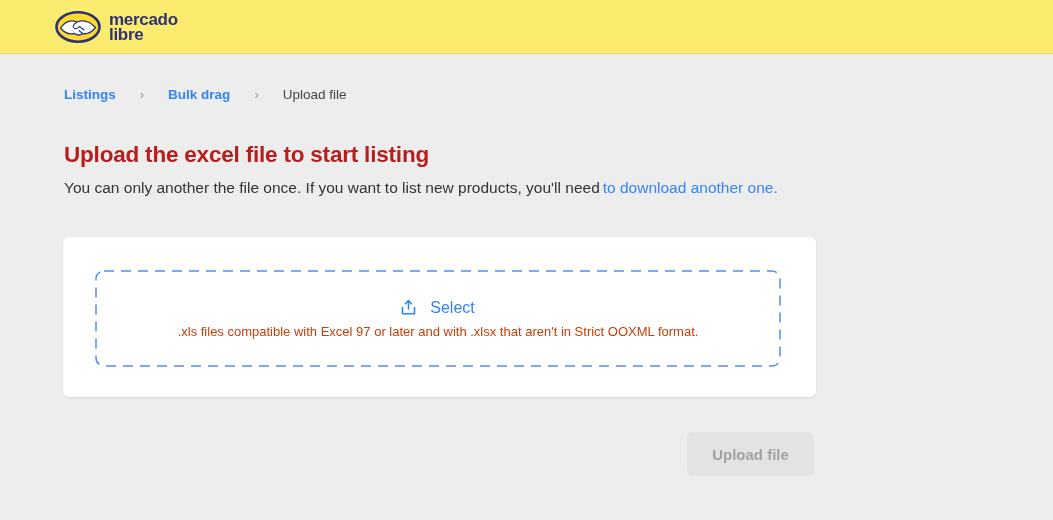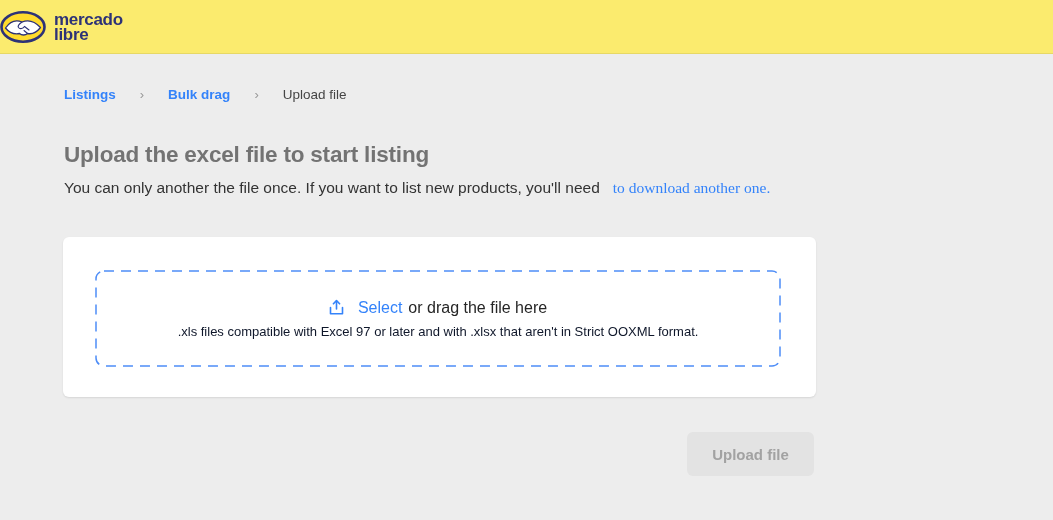--- a/index.html
+++ b/index.html
@@ -12,49 +12,50 @@
     color:#333;
   }
 
   
   .app-header {
     position:absolute; left:0; top:0;
     width:1053px; height:54px;
     background:#FBEB6E;
     border-bottom:1px solid rgba(0,0,0,0.08);
     display:flex; align-items:center;
+    padding-left:55px;
   }
   .logo { display:flex; align-items:center; gap:8px; cursor:pointer; }
   .logo-text {
     color:#2D3277; font-weight:700; font-size:17px; line-height:15px;
     letter-spacing:-0.3px;
   }
 
   
   .breadcrumb {
     position:absolute; left:64px; top:87px;
     display:flex; align-items:center; gap:24px;
     font-size:13.5px;
   }
   .crumb-link { color:#3483FA; font-weight:600; text-decoration:none; cursor:pointer; }
   .crumb-current { color:#454545; font-weight:400; }
   .crumb-sep { color:#999; font-size:13px; }
 
   
   .page-title {
     position:absolute; left:64px; top:142px;
-    font-size:22.5px; font-weight:700; color:#737373;
+    font-size:22.5px; font-weight:700; color:#b91c1c;
     letter-spacing:-0.2px;
   }
   .page-subtitle {
     position:absolute; left:64px; top:179px;
     font-size:15.5px; color:#333;
   }
   .page-subtitle a {
-    color:#3483FA; text-decoration:none; cursor:pointer; margin-left:13px;font-family:Liberation Serif, serif;
+    color:#3483FA; text-decoration:none; cursor:pointer; margin-left:3px;
   }
 
   
   .upload-card {
     position:absolute; left:63px; top:237px;
     width:753px; height:160px;
     background:#fff; border-radius:6px;
     box-shadow:0 1px 2px rgba(0,0,0,0.10);
   }
   .dropzone {
@@ -75,21 +76,21 @@
   }
   .drop-line1 {
     display:flex; align-items:center; gap:6px;
     font-size:16px; color:#262626;
   }
   .select-link {
     color:#3483FA; text-decoration:none; cursor:pointer;
     display:inline-flex; align-items:center; gap:14px;
   }
   .drop-hint {
-    font-size:13px; color:#0f172a;
+    font-size:13px; color:#c2410c;
   }
 
   
   .upload-btn {
     position:absolute; left:687px; top:432px;
     width:127px; height:44px;
     background:#E3E3E3; color:#A2A2A2;
     border:none; border-radius:6px;
     font-family:"Liberation Sans", sans-serif;
     font-size:15px; font-weight:600;
@@ -137,20 +138,19 @@
         <a class="select-link">
           <span style="display:inline-flex;">
             <svg width="15" height="17" viewBox="0 0 15 17">
               <path d="M7.5 2.2 L7.5 10" fill="none" stroke="#3483FA" stroke-width="1.6" stroke-linecap="round"></path>
               <path d="M4.4 4.8 L7.5 1.6 L10.6 4.8" fill="none" stroke="#3483FA" stroke-width="1.6" stroke-linecap="round" stroke-linejoin="round"></path>
               <path d="M1.5 8.5 L1.5 14.8 L13.5 14.8 L13.5 8.5" fill="none" stroke="#3483FA" stroke-width="1.6" stroke-linecap="round" stroke-linejoin="round"></path>
             </svg>
           </span>
           <span>Select</span>
         </a>
-        <span>or drag the file here</span>
       </div>
       <div class="drop-hint">.xls files compatible with Excel 97 or later and with .xlsx that aren't in Strict OOXML format.</div>
     </div>
   </div>
 </div>
 
 <button class="upload-btn" disabled="">Upload file</button>
 
 </body></html>

